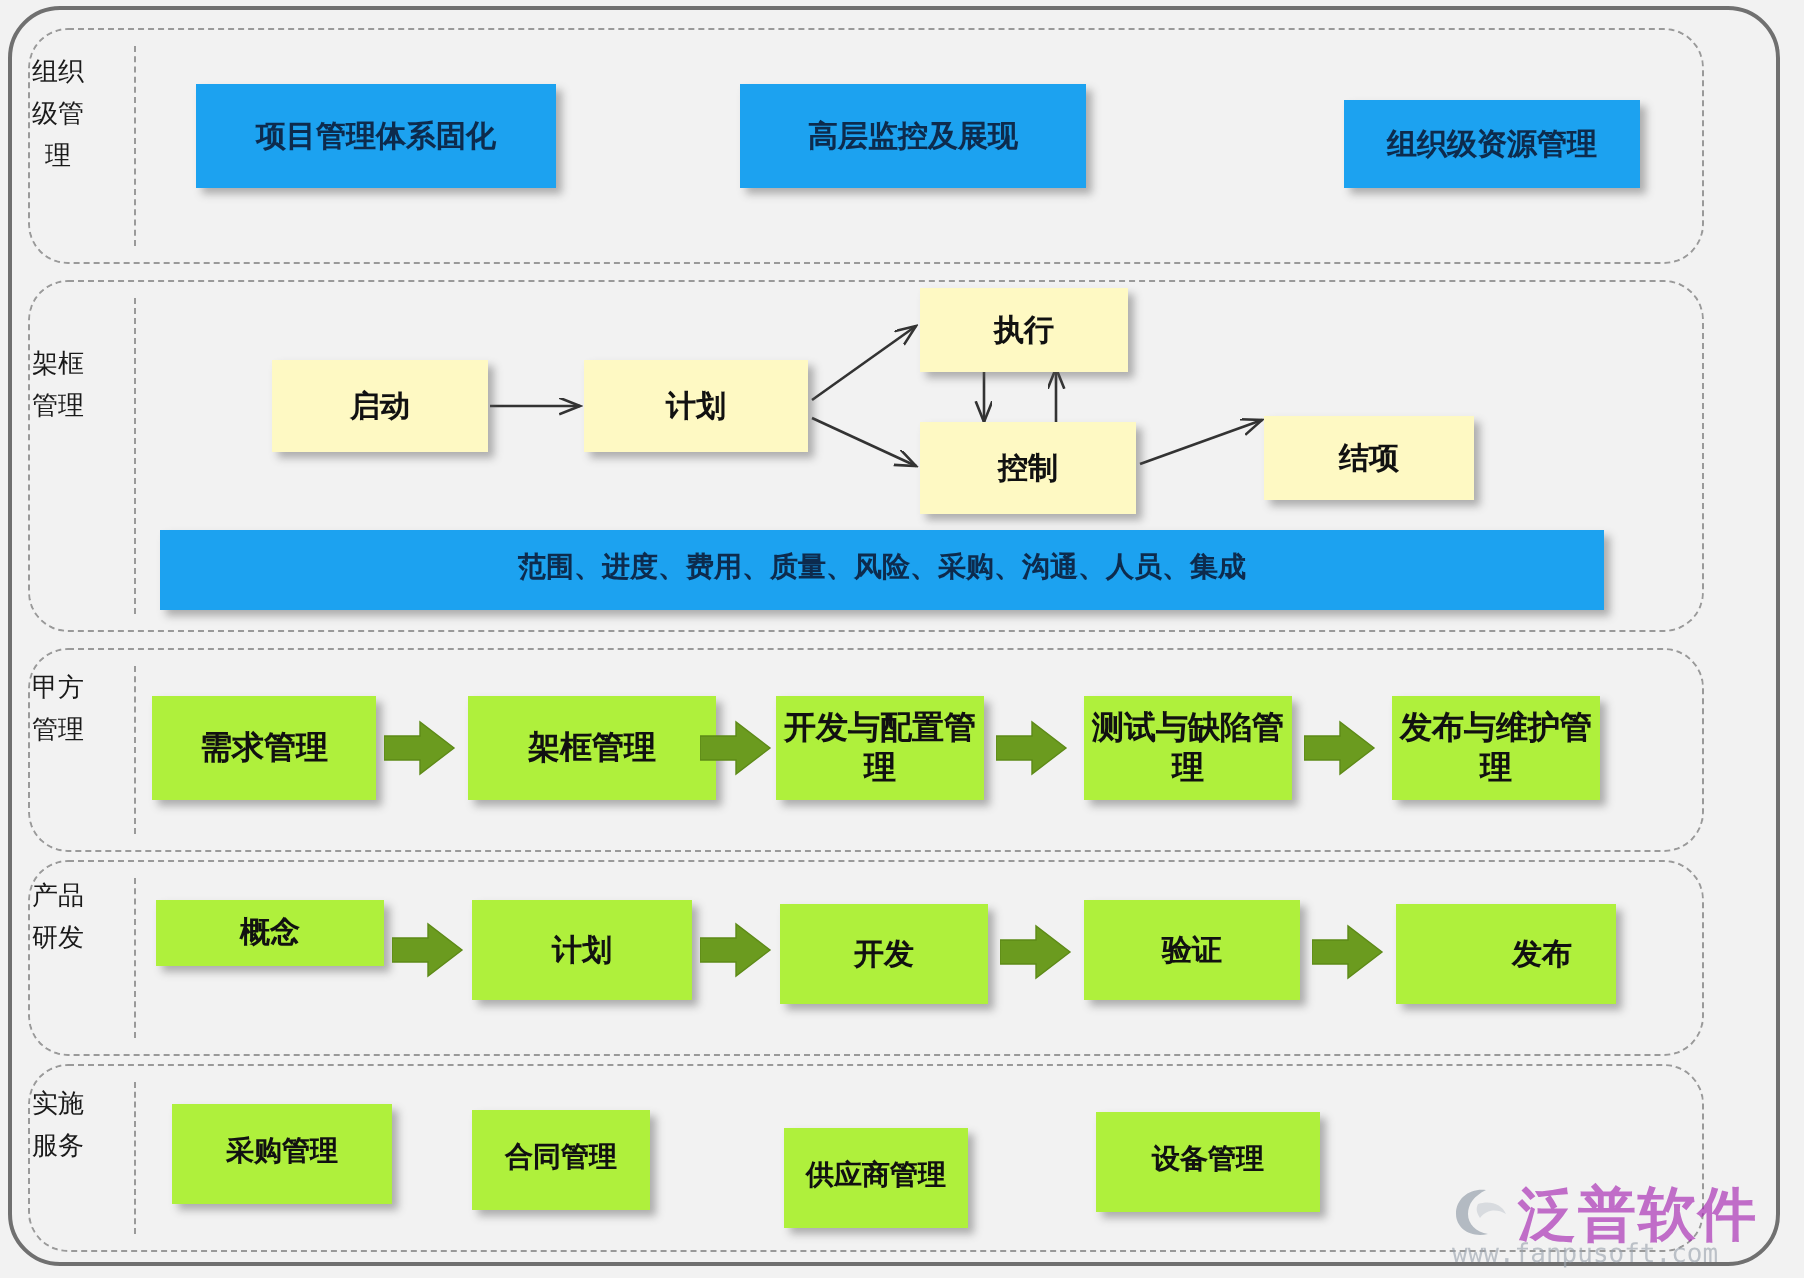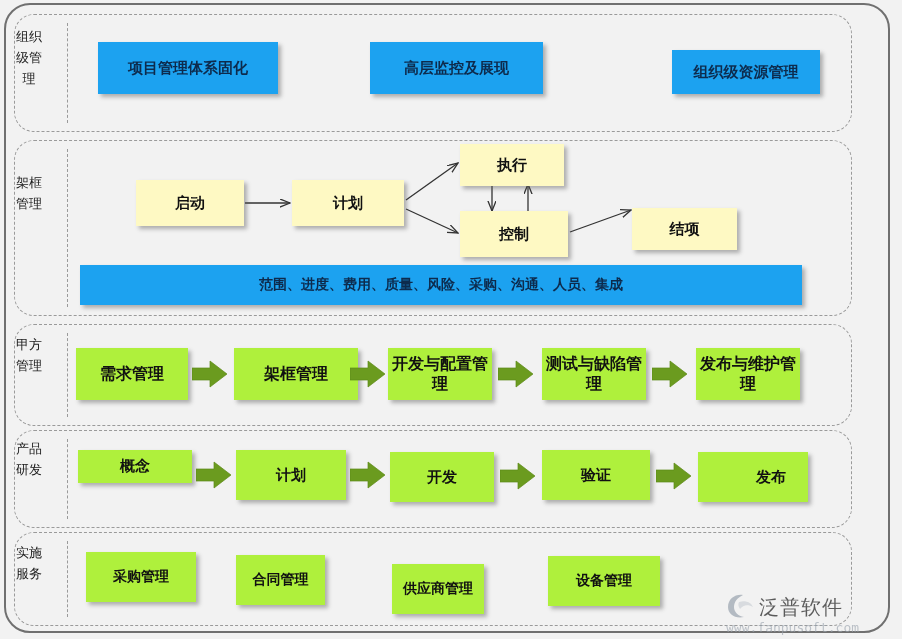--- a/index.html
+++ b/index.html
@@ -88,23 +88,23 @@
     right:6px;bottom:4px;
     width:170px;height:58px;
     opacity:.62;
     display:flex;
     flex-direction:column;
     align-items:flex-start;
     justify-content:flex-end;
   }
   .wm-row{display:flex;align-items:center;gap:3px;}
   .wm-text{
-    font-size:20px;
-    font-weight:normal;
-    color:#000000;
+    font-size:29px;
+    font-weight:bold;
+    color:#a21caf;
     letter-spacing:1px;
     line-height:30px;
   }
   .wm-url{
     font-size:13px;
     color:#9aa3ad;
     font-family:"DejaVu Sans Mono","Liberation Mono",monospace;
     letter-spacing:0px;
     margin-top:-2px;
   }

